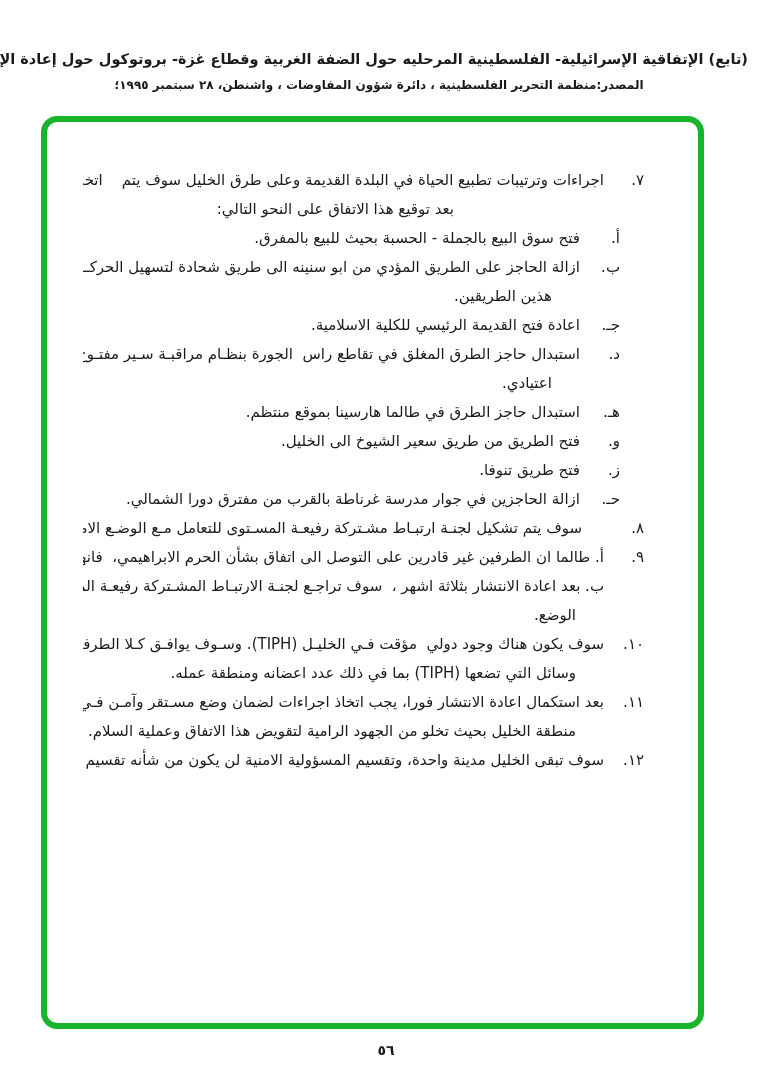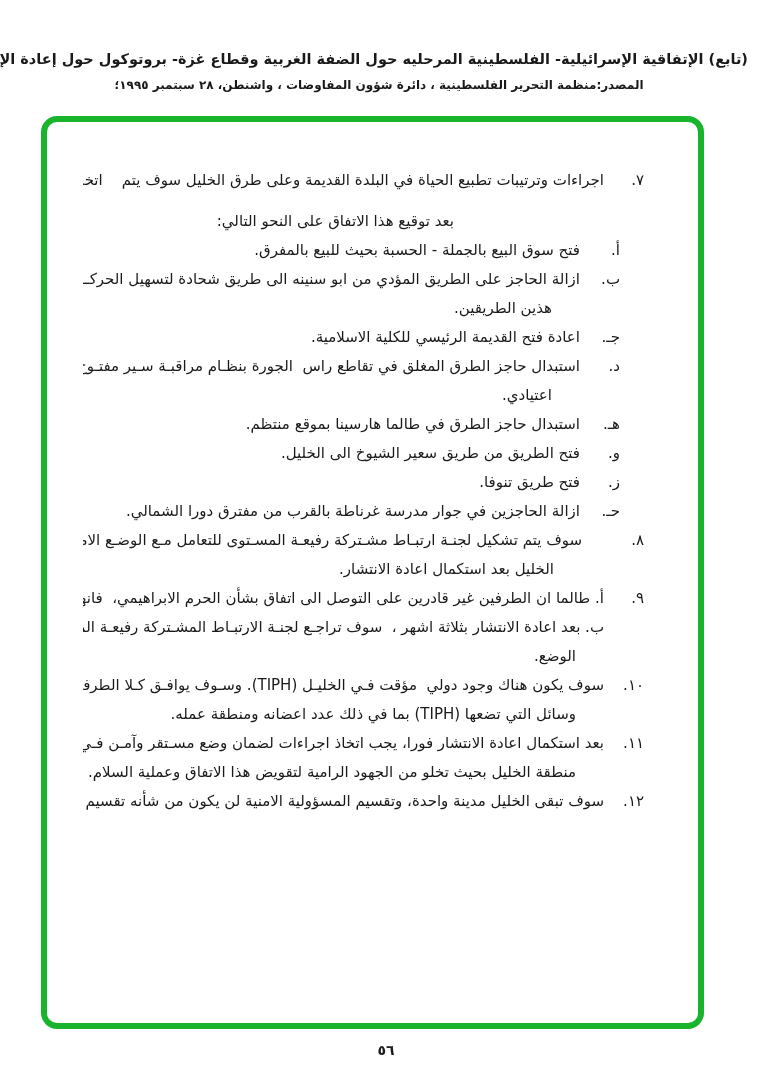--- a/index.html
+++ b/index.html
@@ -54,21 +54,21 @@
     flex:0 0 auto;
     min-width:30px;
     margin-left:10px;
     white-space:nowrap;
   }
   .item .lines{flex:1 1 auto;min-width:0;}
   .item .line{white-space:pre;overflow:hidden;}
   .item .line + .line{padding-right:28px;}
   .item.level1{margin-right:24px;}
   
-  .item.idx0 .line + .line{padding-right:150px;margin-top:12px;}
+  .item.idx0 .line + .line{padding-right:150px;}
   
   .item.idx9 .num{min-width:52px;}
   .footer-page{
     position:absolute;
     top:1042px;left:0;right:0;
     text-align:center;
     transform:translateX(7px); 
     font-size:14px;
     font-weight:bold;
     direction:rtl;
@@ -138,21 +138,20 @@
       <div class="item level1 idx8">
         <span class="num">حـ.</span>
         <div class="lines">
           <div class="line">ازالة الحاجزين في جوار مدرسة غرناطة بالقرب من مفترق دورا الشمالي.</div>
         </div>
       </div>
       <div class="item level0 idx9">
         <span class="num">٨.</span>
         <div class="lines">
           <div class="line">سوف يتم تشكيل لجنـة ارتبـاط مشـتركة رفيعـة المسـتوى للتعامل مـع الوضـع الامنـي فـي</div>
-          <div class="line">الخليل بعد استكمال اعادة الانتشار.</div>
         </div>
       </div>
       <div class="item level0 idx10">
         <span class="num">٩.</span>
         <div class="lines">
           <div class="line">أ. طالما ان الطرفين غير قادرين على التوصل الى اتفاق بشأن الحرم الابراهيمي،  فانهمـا اتفقـا</div>
         </div>
       </div>
       <div class="item level0 idx11">
         <span class="num"></span>

